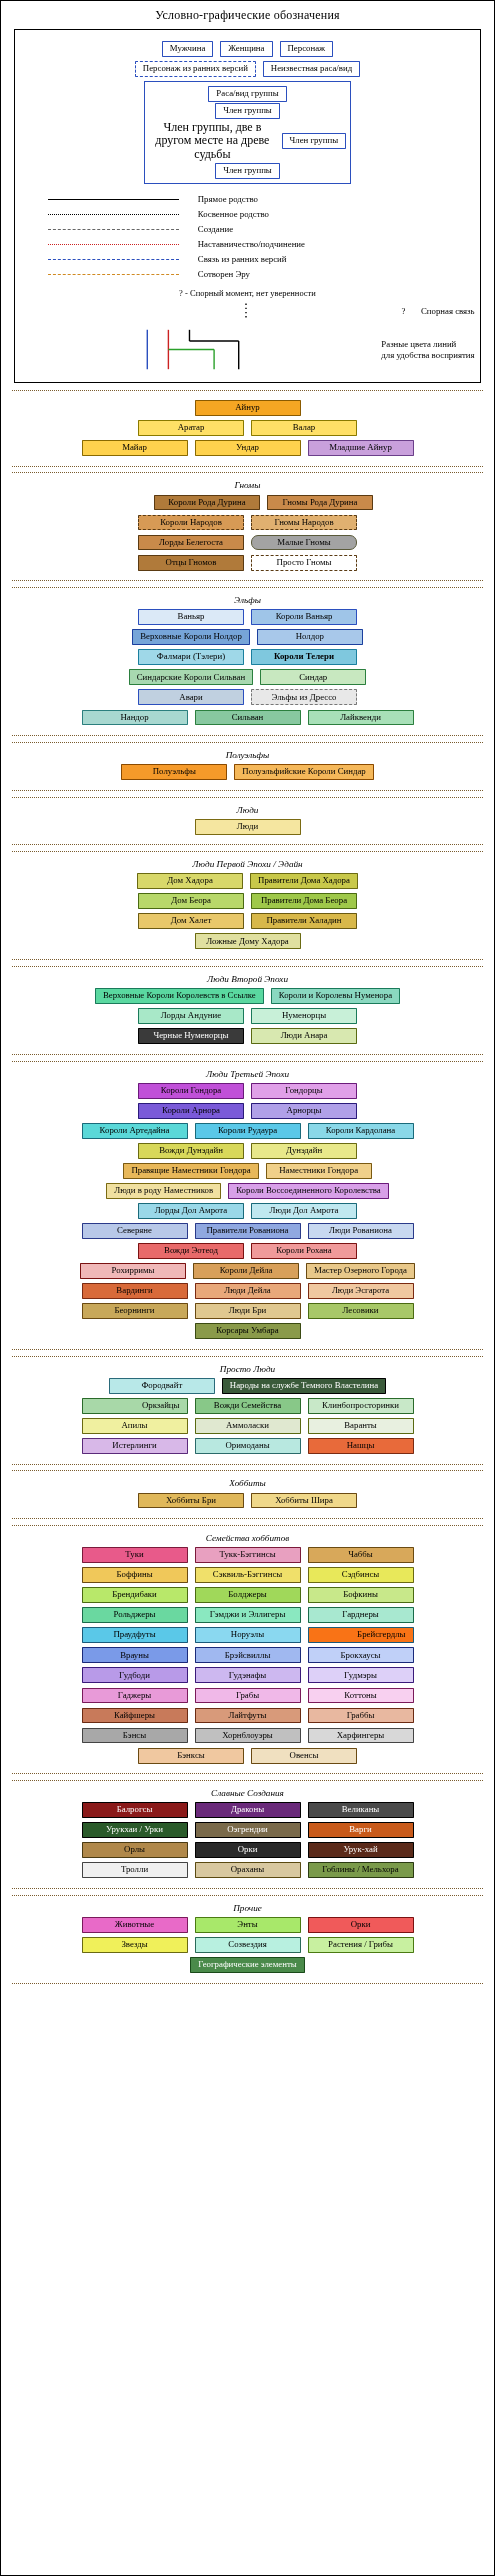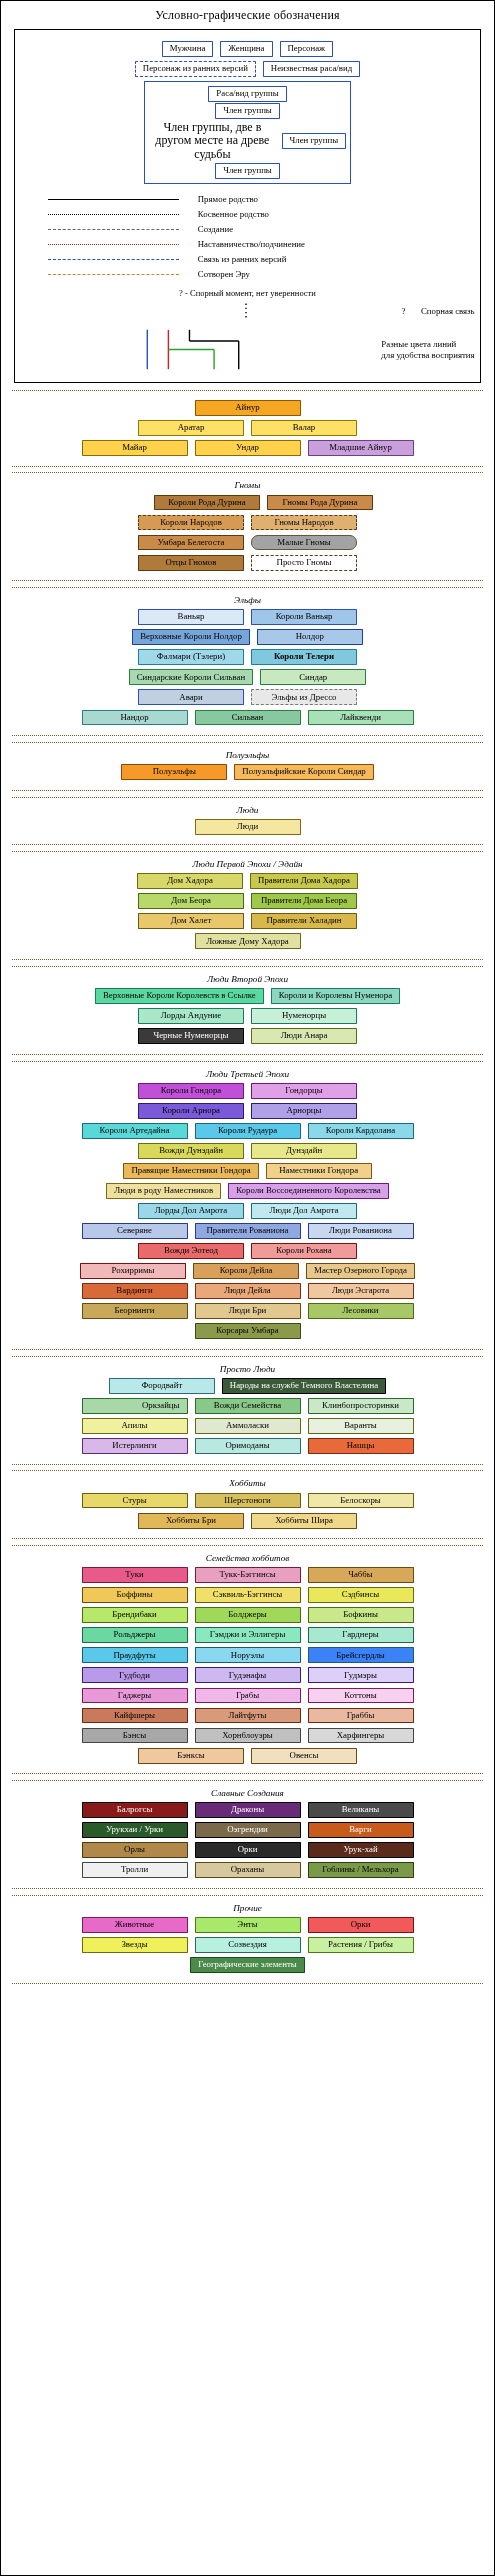--- a/index.html
+++ b/index.html
@@ -224,21 +224,21 @@
         <div class="group-title">Гномы</div>
         <div class="row">
           <div class="chip" style="background: rgb(176, 122, 58); border-color: rgb(90, 58, 18); border-style: solid; min-width: 106px; margin-left: 32px;">Короли Рода Дурина</div>
           <div class="chip" style="background: rgb(201, 138, 74); border-color: rgb(90, 58, 18); border-style: solid; min-width: 106px;">Гномы Рода Дурина</div>
         </div>
         <div class="row">
           <div class="chip" style="background: rgb(215, 154, 85); border-color: rgb(90, 58, 18); border-style: dashed; min-width: 106px;">Короли Народов</div>
           <div class="chip" style="background: rgb(224, 176, 112); border-color: rgb(90, 58, 18); border-style: dashed; min-width: 106px;">Гномы Народов</div>
         </div>
         <div class="row">
-          <div class="chip" style="background: rgb(201, 138, 74); border-color: rgb(90, 58, 18); border-style: solid; min-width: 106px;">Умбара Белегоста</div>
+          <div class="chip" style="background: rgb(201, 138, 74); border-color: rgb(90, 58, 18); border-style: solid; min-width: 106px;">Лорды Белегоста</div>
           <div class="chip" style="background: #a3a3a3; border-color: rgb(90, 90, 58); border-style: solid; min-width: 106px; border-radius: 7px;">Малые Гномы</div>
         </div>
         <div class="row">
           <div class="chip" style="background: rgb(176, 122, 58); border-color: rgb(90, 58, 18); border-style: solid; min-width: 106px;">Отцы Гномов</div>
           <div class="chip" style="background: rgb(255, 255, 255); border-color: rgb(90, 58, 18); border-style: dashed; min-width: 106px;">Просто Гномы</div>
         </div>
       </div>
       <div class="band">
         <div class="group-title">Эльфы</div>
         <div class="row">
@@ -390,25 +390,20 @@
         </div>
         <div class="row">
           <div class="chip" style="background: rgb(216, 184, 232); border-color: rgb(90, 42, 122); border-style: solid; min-width: 106px;">Истерлинги</div>
           <div class="chip" style="background: rgb(184, 232, 224); border-color: rgb(42, 106, 106); border-style: solid; min-width: 106px;">Оримоданы</div>
           <div class="chip" style="background: rgb(232, 106, 58); border-color: rgb(122, 42, 18); border-style: solid; min-width: 106px;">Нашцы</div>
         </div>
       </div>
       <div class="band">
         <div class="group-title">Хоббиты</div>
         <div class="row">
-          <div class="chip" style="background: rgb(232, 216, 106); border-color: rgb(106, 90, 18); border-style: solid; min-width: 106px;">Стуры</div>
-          <div class="chip" style="background: rgb(216, 192, 96); border-color: rgb(106, 90, 18); border-style: solid; min-width: 106px;">Шерстоноги</div>
-          <div class="chip" style="background: rgb(240, 232, 168); border-color: rgb(106, 90, 18); border-style: solid; min-width: 106px;">Белоскоры</div>
-        </div>
-        <div class="row">
           <div class="chip" style="background: rgb(224, 184, 90); border-color: rgb(106, 74, 18); border-style: solid; min-width: 106px;">Хоббиты Бри</div>
           <div class="chip" style="background: rgb(240, 216, 138); border-color: rgb(106, 74, 18); border-style: solid; min-width: 106px;">Хоббиты Шира</div>
         </div>
       </div>
       <div class="band">
         <div class="group-title">Семейства хоббитов</div>
         <div class="row">
           <div class="chip" style="background: rgb(232, 90, 138); border-color: rgb(122, 26, 58); border-style: solid; min-width: 106px;">Туки</div>
           <div class="chip" style="background: rgb(232, 160, 192); border-color: rgb(122, 26, 58); border-style: solid; min-width: 106px;">Тукк-Бэггинсы</div>
           <div class="chip" style="background: rgb(216, 168, 90); border-color: rgb(106, 74, 18); border-style: solid; min-width: 106px;">Чаббы</div>
@@ -424,21 +419,26 @@
           <div class="chip" style="background: rgb(200, 232, 138); border-color: rgb(74, 106, 18); border-style: solid; min-width: 106px;">Бофкины</div>
         </div>
         <div class="row">
           <div class="chip" style="background: rgb(106, 216, 160); border-color: rgb(26, 106, 74); border-style: solid; min-width: 106px;">Рольджеры</div>
           <div class="chip" style="background: rgb(138, 232, 192); border-color: rgb(26, 106, 74); border-style: solid; min-width: 106px;">Гэмджи и Эллигеры</div>
           <div class="chip" style="background: rgb(168, 232, 208); border-color: rgb(26, 106, 74); border-style: solid; min-width: 106px;">Гарднеры</div>
         </div>
         <div class="row">
           <div class="chip" style="background: rgb(90, 200, 232); border-color: rgb(26, 90, 122); border-style: solid; min-width: 106px;">Праудфуты</div>
           <div class="chip" style="background: rgb(138, 216, 240); border-color: rgb(26, 90, 122); border-style: solid; min-width: 106px;">Норуэлы</div>
-          <div class="chip" style="background: #3b82f6; border-color: rgb(26, 90, 122); border-style: solid; min-width: 106px;">Брейсгердлы</div>
+          <div class="chip" style="background: #f97316; border-color: rgb(26, 90, 122); border-style: solid; min-width: 106px; text-align: right;">Брейсгердлы</div>
+        </div>
+        <div class="row">
+          <div class="chip" style="background: rgb(122, 154, 232); border-color: rgb(26, 42, 122); border-style: solid; min-width: 106px;">Врауны</div>
+          <div class="chip" style="background: rgb(160, 184, 240); border-color: rgb(26, 42, 122); border-style: solid; min-width: 106px;">Брэйсвиллы</div>
+          <div class="chip" style="background: rgb(192, 208, 248); border-color: rgb(26, 42, 122); border-style: solid; min-width: 106px;">Брокхаусы</div>
         </div>
         <div class="row">
           <div class="chip" style="background: rgb(184, 154, 232); border-color: rgb(58, 26, 122); border-style: solid; min-width: 106px;">Гудбоди</div>
           <div class="chip" style="background: rgb(205, 184, 240); border-color: rgb(58, 26, 122); border-style: solid; min-width: 106px;">Гудэнафы</div>
           <div class="chip" style="background: rgb(221, 208, 248); border-color: rgb(58, 26, 122); border-style: solid; min-width: 106px;">Гудмэры</div>
         </div>
         <div class="row">
           <div class="chip" style="background: rgb(232, 154, 216); border-color: rgb(122, 26, 90); border-style: solid; min-width: 106px;">Гаджеры</div>
           <div class="chip" style="background: rgb(240, 184, 232); border-color: rgb(122, 26, 90); border-style: solid; min-width: 106px;">Грабы</div>
           <div class="chip" style="background: rgb(248, 208, 240); border-color: rgb(122, 26, 90); border-style: solid; min-width: 106px;">Коттоны</div>

